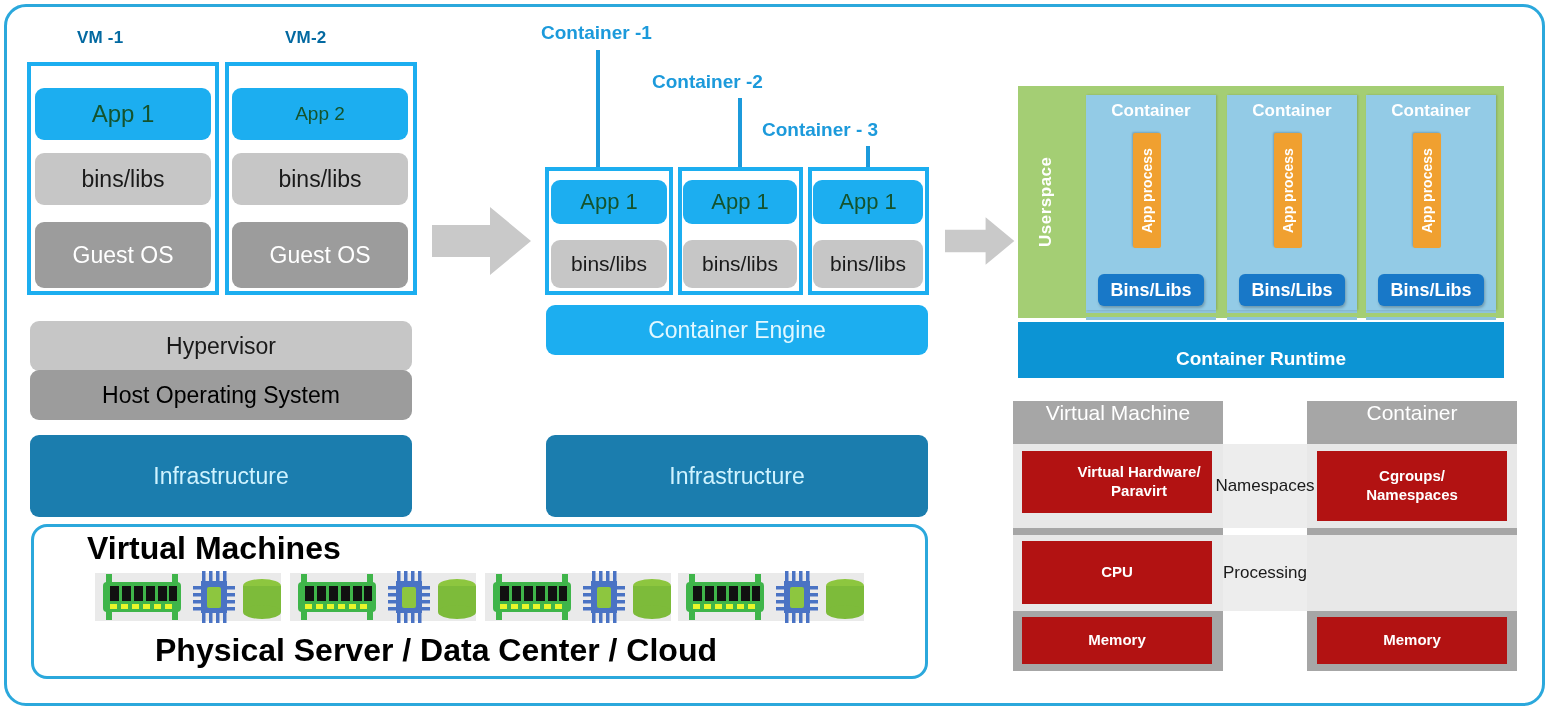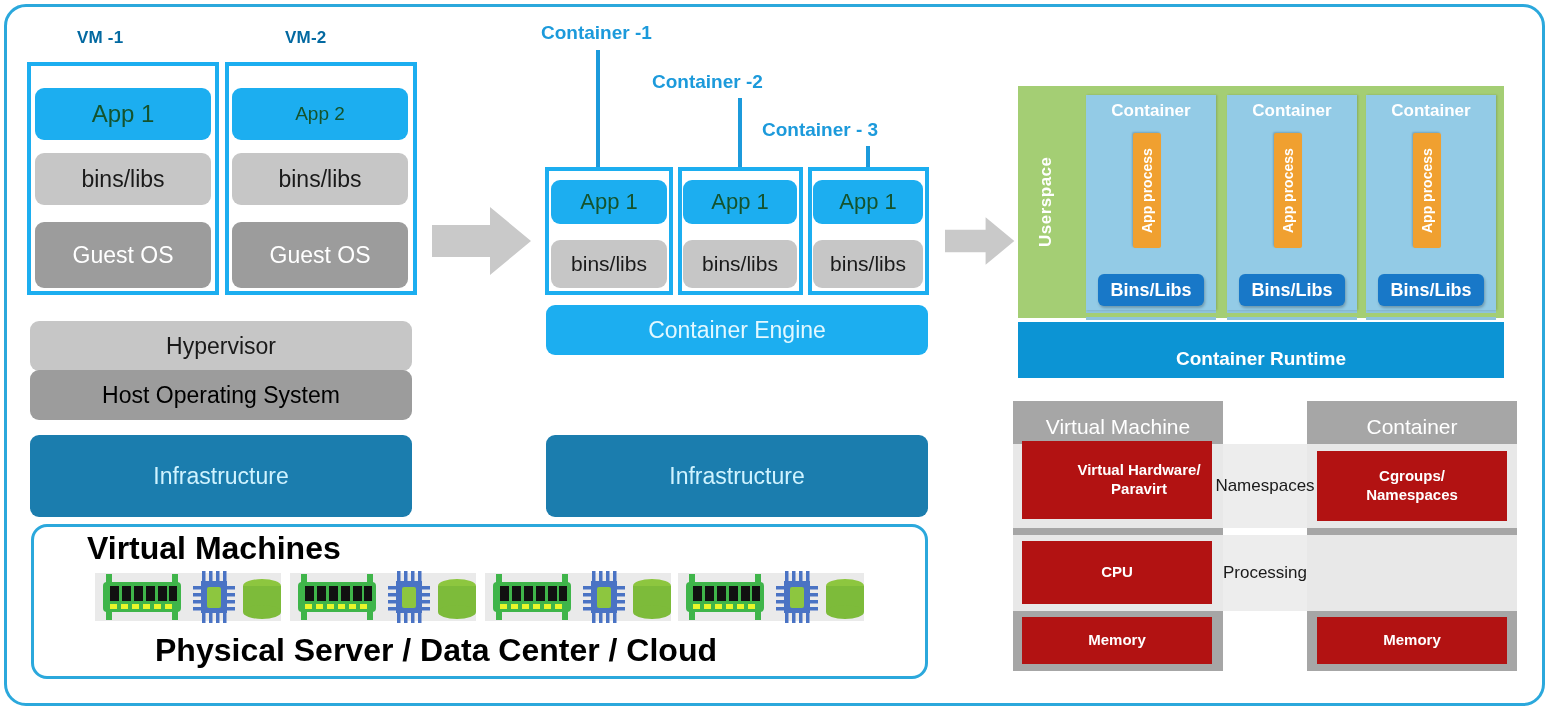--- a/index.html
+++ b/index.html
@@ -109,21 +109,21 @@
     position: absolute; background: #0C94D4; color: #ffffff;
     font-weight: bold; font-size: 19px;
     display: flex; align-items: flex-end; justify-content: center;
   }
   .layerstripe { position: absolute; background: #8FC3DD; }
 
   
   .cmp-wrap { position: absolute; }
   .cmp-hdr {
     position: absolute; background: #A6A6A6; color: #ffffff;
-    font-size: 21px; display: flex; align-items: flex-end; justify-content: center;
+    font-size: 21px; display: flex; align-items: flex-start; justify-content: center;
   }
   .cmp-band { position: absolute; background: #E8E8E8; }
   .cmp-gray { position: absolute; background: #A6A6A6; }
   .cmp-cell {
     position: absolute; background: #B21212; color: #ffffff;
     font-weight: bold; font-size: 15px; text-align: center;
     display: flex; align-items: center; justify-content: center;
     line-height: 1.25; white-space: pre-line;
   }
   .cmp-mid {
@@ -337,21 +337,21 @@
     </div>
 
     <div class="cmp-band" style="left:0px;   top:43px;  width:210px; height:84px;"></div>
     <div class="cmp-band" style="left:294px; top:43px;  width:210px; height:84px;"></div>
     <div class="cmp-band" style="left:0px;   top:134px; width:210px; height:76px;"></div>
     <div class="cmp-band" style="left:294px; top:134px; width:210px; height:76px;"></div>
 
     <div class="cmp-mid-bg" style="left:210px; top:43px;  width:84px; height:84px;"></div>
     <div class="cmp-mid-bg" style="left:210px; top:134px; width:84px; height:76px;"></div>
 
-    <div class="cmp-cell" style="left:9px; top:40px; width:190px; height:78px;padding-left:44px;">Virtual Hardware/
+    <div class="cmp-cell" style="left:9px; top:50px; width:190px; height:62px;padding-left:44px;">Virtual Hardware/
 Paravirt</div>
     <div class="cmp-mid" style="left:200px; top:70px; width:104px; height:30px;">Namespaces</div>
     <div class="cmp-cell" style="left:304px; top:50px; width:190px; height:70px;">Cgroups/
 Namespaces</div>
 
     <div class="cmp-cell" style="left:9px; top:140px; width:190px; height:63px;">CPU</div>
     <div class="cmp-mid" style="left:205px; top:157px; width:94px; height:30px;">Processing</div>
 
     <div class="cmp-cell" style="left:9px; top:216px; width:190px; height:47px;">Memory</div>
     <div class="cmp-cell" style="left:304px; top:216px; width:190px; height:47px;">Memory</div>

